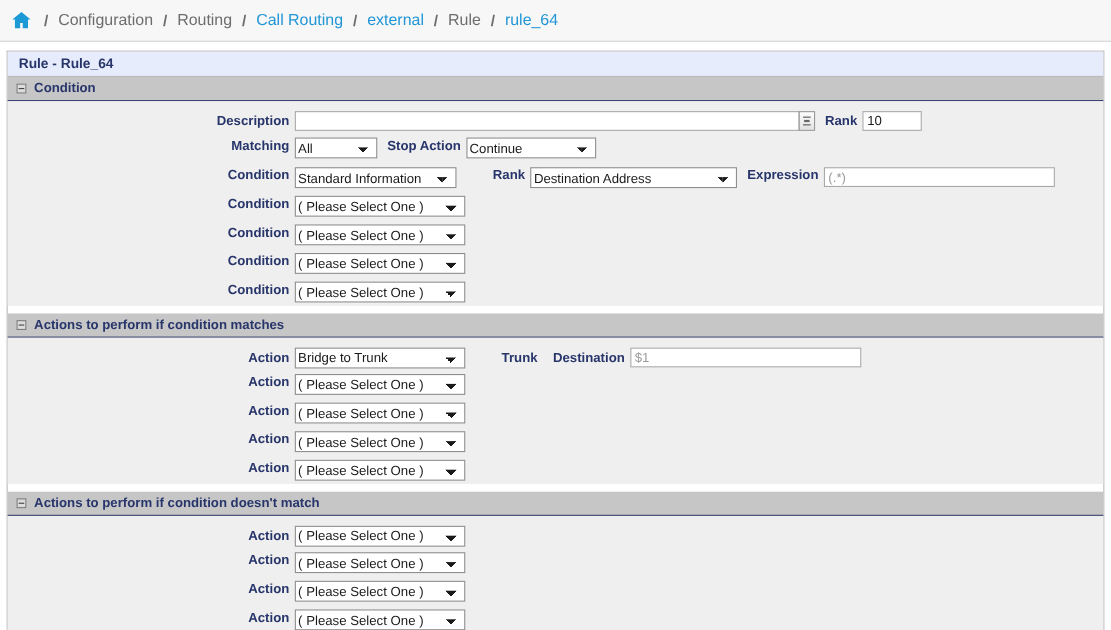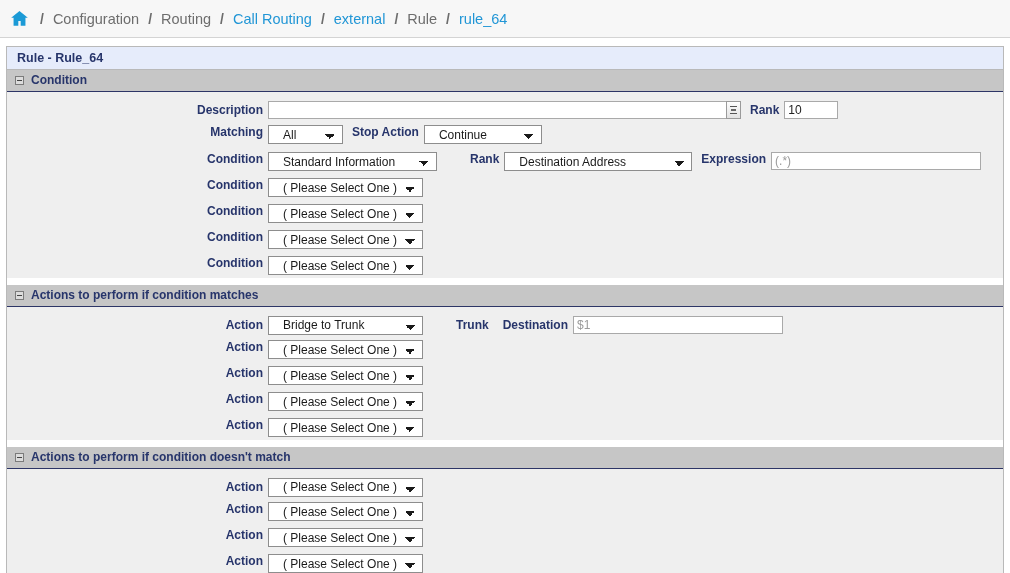--- a/index.html
+++ b/index.html
@@ -114,21 +114,21 @@
   }
   input.txt::placeholder { color: #9b9b9b; opacity: 1; }
 
   select.sel {
     font-family: "Liberation Sans", sans-serif;
     font-size: 12px;
     height: 19px;
     border: 1px solid #8d8d8d;
     background: #ffffff;
     color: #1a1a1a;
-    padding: 0 14px;
+    padding: 0 2px;
     -webkit-appearance: none;
     appearance: none;
     background-image:
       linear-gradient(45deg, transparent 50%, #1a1a1a 50%),
       linear-gradient(135deg, #1a1a1a 50%, transparent 50%);
     background-position:
       calc(100% - 12px) 8px,
       calc(100% - 7px) 8px;
     background-size: 5px 5px, 5px 5px;
     background-repeat: no-repeat;
@@ -205,21 +205,21 @@
         <option>All</option>
       </select>
       <span class="lbl inline">Stop Action</span>
       <select class="sel" style="width:118px;">
         <option>Continue</option>
       </select>
     </div>
 
     <div class="frow" style="margin-top:5px;">
       <span class="lbl w-main">Condition</span>
-      <select class="sel" style="width:169px;">
+      <select class="sel" style="width:147px;">
         <option>Standard Information</option>
       </select>
       <span class="lbl inline" style="padding-left:33px;">Rank</span>
       <select class="sel" style="width:188px;">
         <option>Destination Address</option>
       </select>
       <span class="lbl inline">Expression</span>
       <input class="txt" style="width: 210px;" placeholder="(.*)">
     </div>
 

